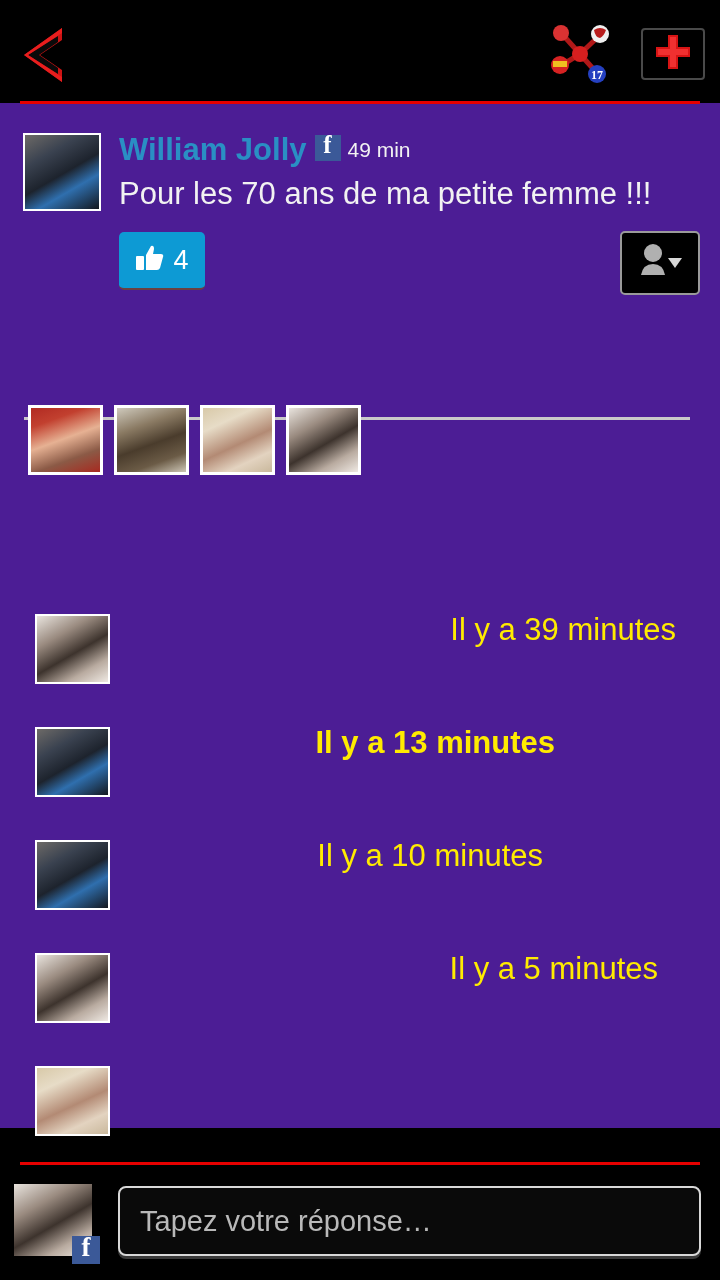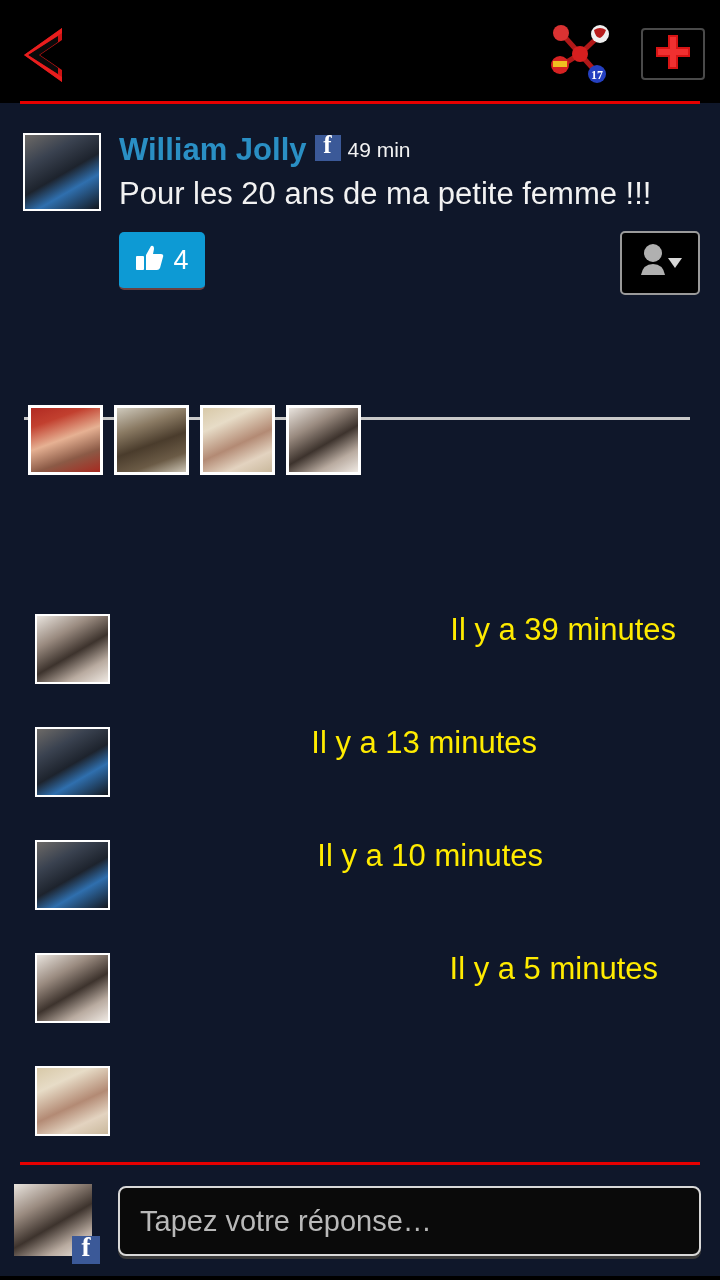--- a/index.html
+++ b/index.html
@@ -9,22 +9,22 @@
     width: 720px;
     height: 1280px;
     background: #000000;
     font-family: "Liberation Sans", sans-serif;
     overflow: hidden;
   }
 
   #app {
     position: relative;
     width: 720px;
-    height: 1276px;
-    background: #0f172a;
+    height: 1128px;
+    background: #4c1d95;
   }
 
   
   .topbar {
     position: absolute;
     left: 0; top: 0;
     width: 720px; height: 103px;
     background: #000000;
   }
 
@@ -315,21 +315,21 @@
   <div class="post">
 
     <div class="post-avatar">
       <span class="ph ph-moto"></span>
     </div>
 
     <div class="post-head">
       <span class="author-name" style="color: rgb(42, 143, 196); text-align: center;">William Jolly</span><span class="fb-badge" style="background: rgb(59, 89, 152);"></span><span class="post-time">49 min</span>
     </div>
 
-    <div class="post-text">Pour les 20 ans de ma petite femme !!!</div>
+    <div class="post-text">Pour les 70 ans de ma petite femme !!!</div>
 
     <div class="like-btn" style="background: rgb(13, 154, 212);">
       <span>
         <svg width="30" height="30" viewBox="0 0 30 30">
           <rect x="1" y="13" width="8" height="14" rx="1" fill="#ffffff"></rect>
           <path d="M11 27 L11 12 L16 3 q3 -1 3 3 l-1 5 h8 q3 0 2 3 l-3 11 q-1 2 -3 2 z" fill="#ffffff"></path>
         </svg>
       </span>
       <span class="count">4</span>
     </div>
@@ -366,21 +366,21 @@
       <div class="msg-row">
         <div class="msg-thumb">
           <span class="ph ph-cat"></span>
         </div>
         <div class="msg-time" style="right: 52px; color: rgb(255, 235, 0);">Il y a 39 minutes</div>
       </div>
       <div class="msg-row">
         <div class="msg-thumb">
           <span class="ph ph-moto"></span>
         </div>
-        <div class="msg-time" style="right: 191px; color: rgb(255, 235, 0);">Il y a 13 minutes</div>
+        <div class="msg-time" style="right: 173px; color: rgb(255, 235, 0); font-weight: bold;">Il y a 13 minutes</div>
       </div>
       <div class="msg-row">
         <div class="msg-thumb">
           <span class="ph ph-moto"></span>
         </div>
         <div class="msg-time" style="right: 185px; color: rgb(255, 235, 0);">Il y a 10 minutes</div>
       </div>
       <div class="msg-row">
         <div class="msg-thumb">
           <span class="ph ph-cat"></span>

